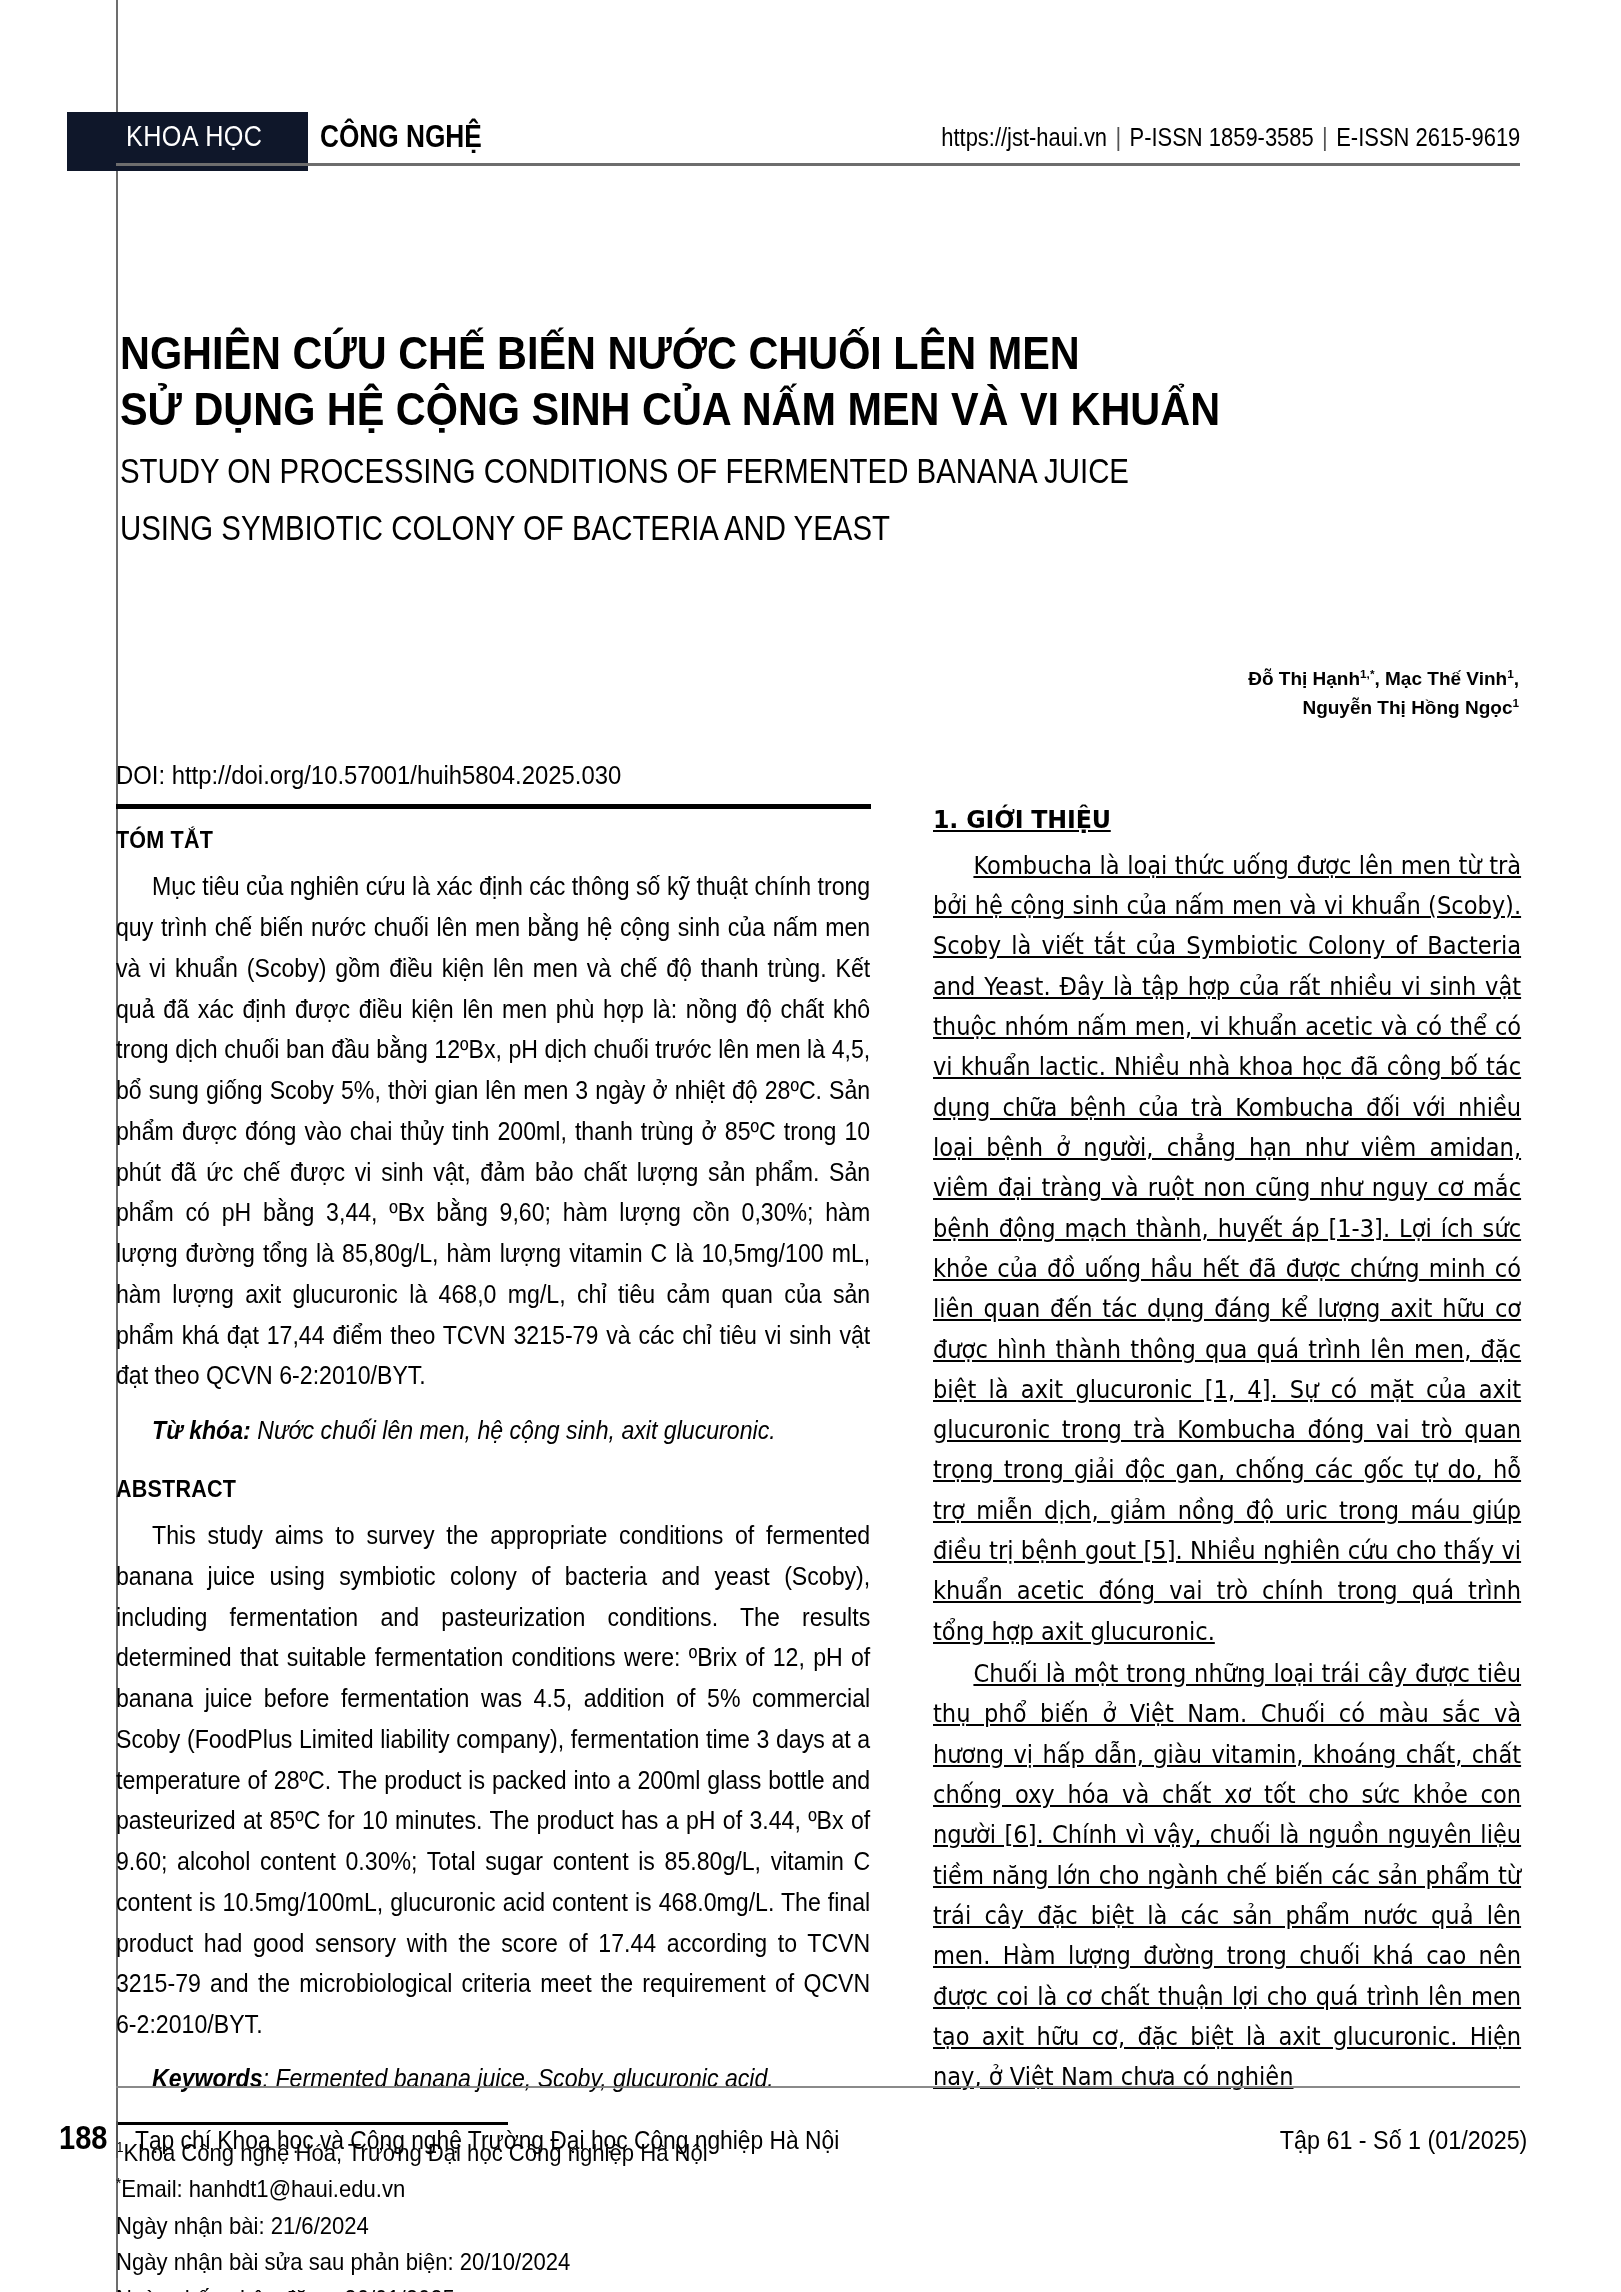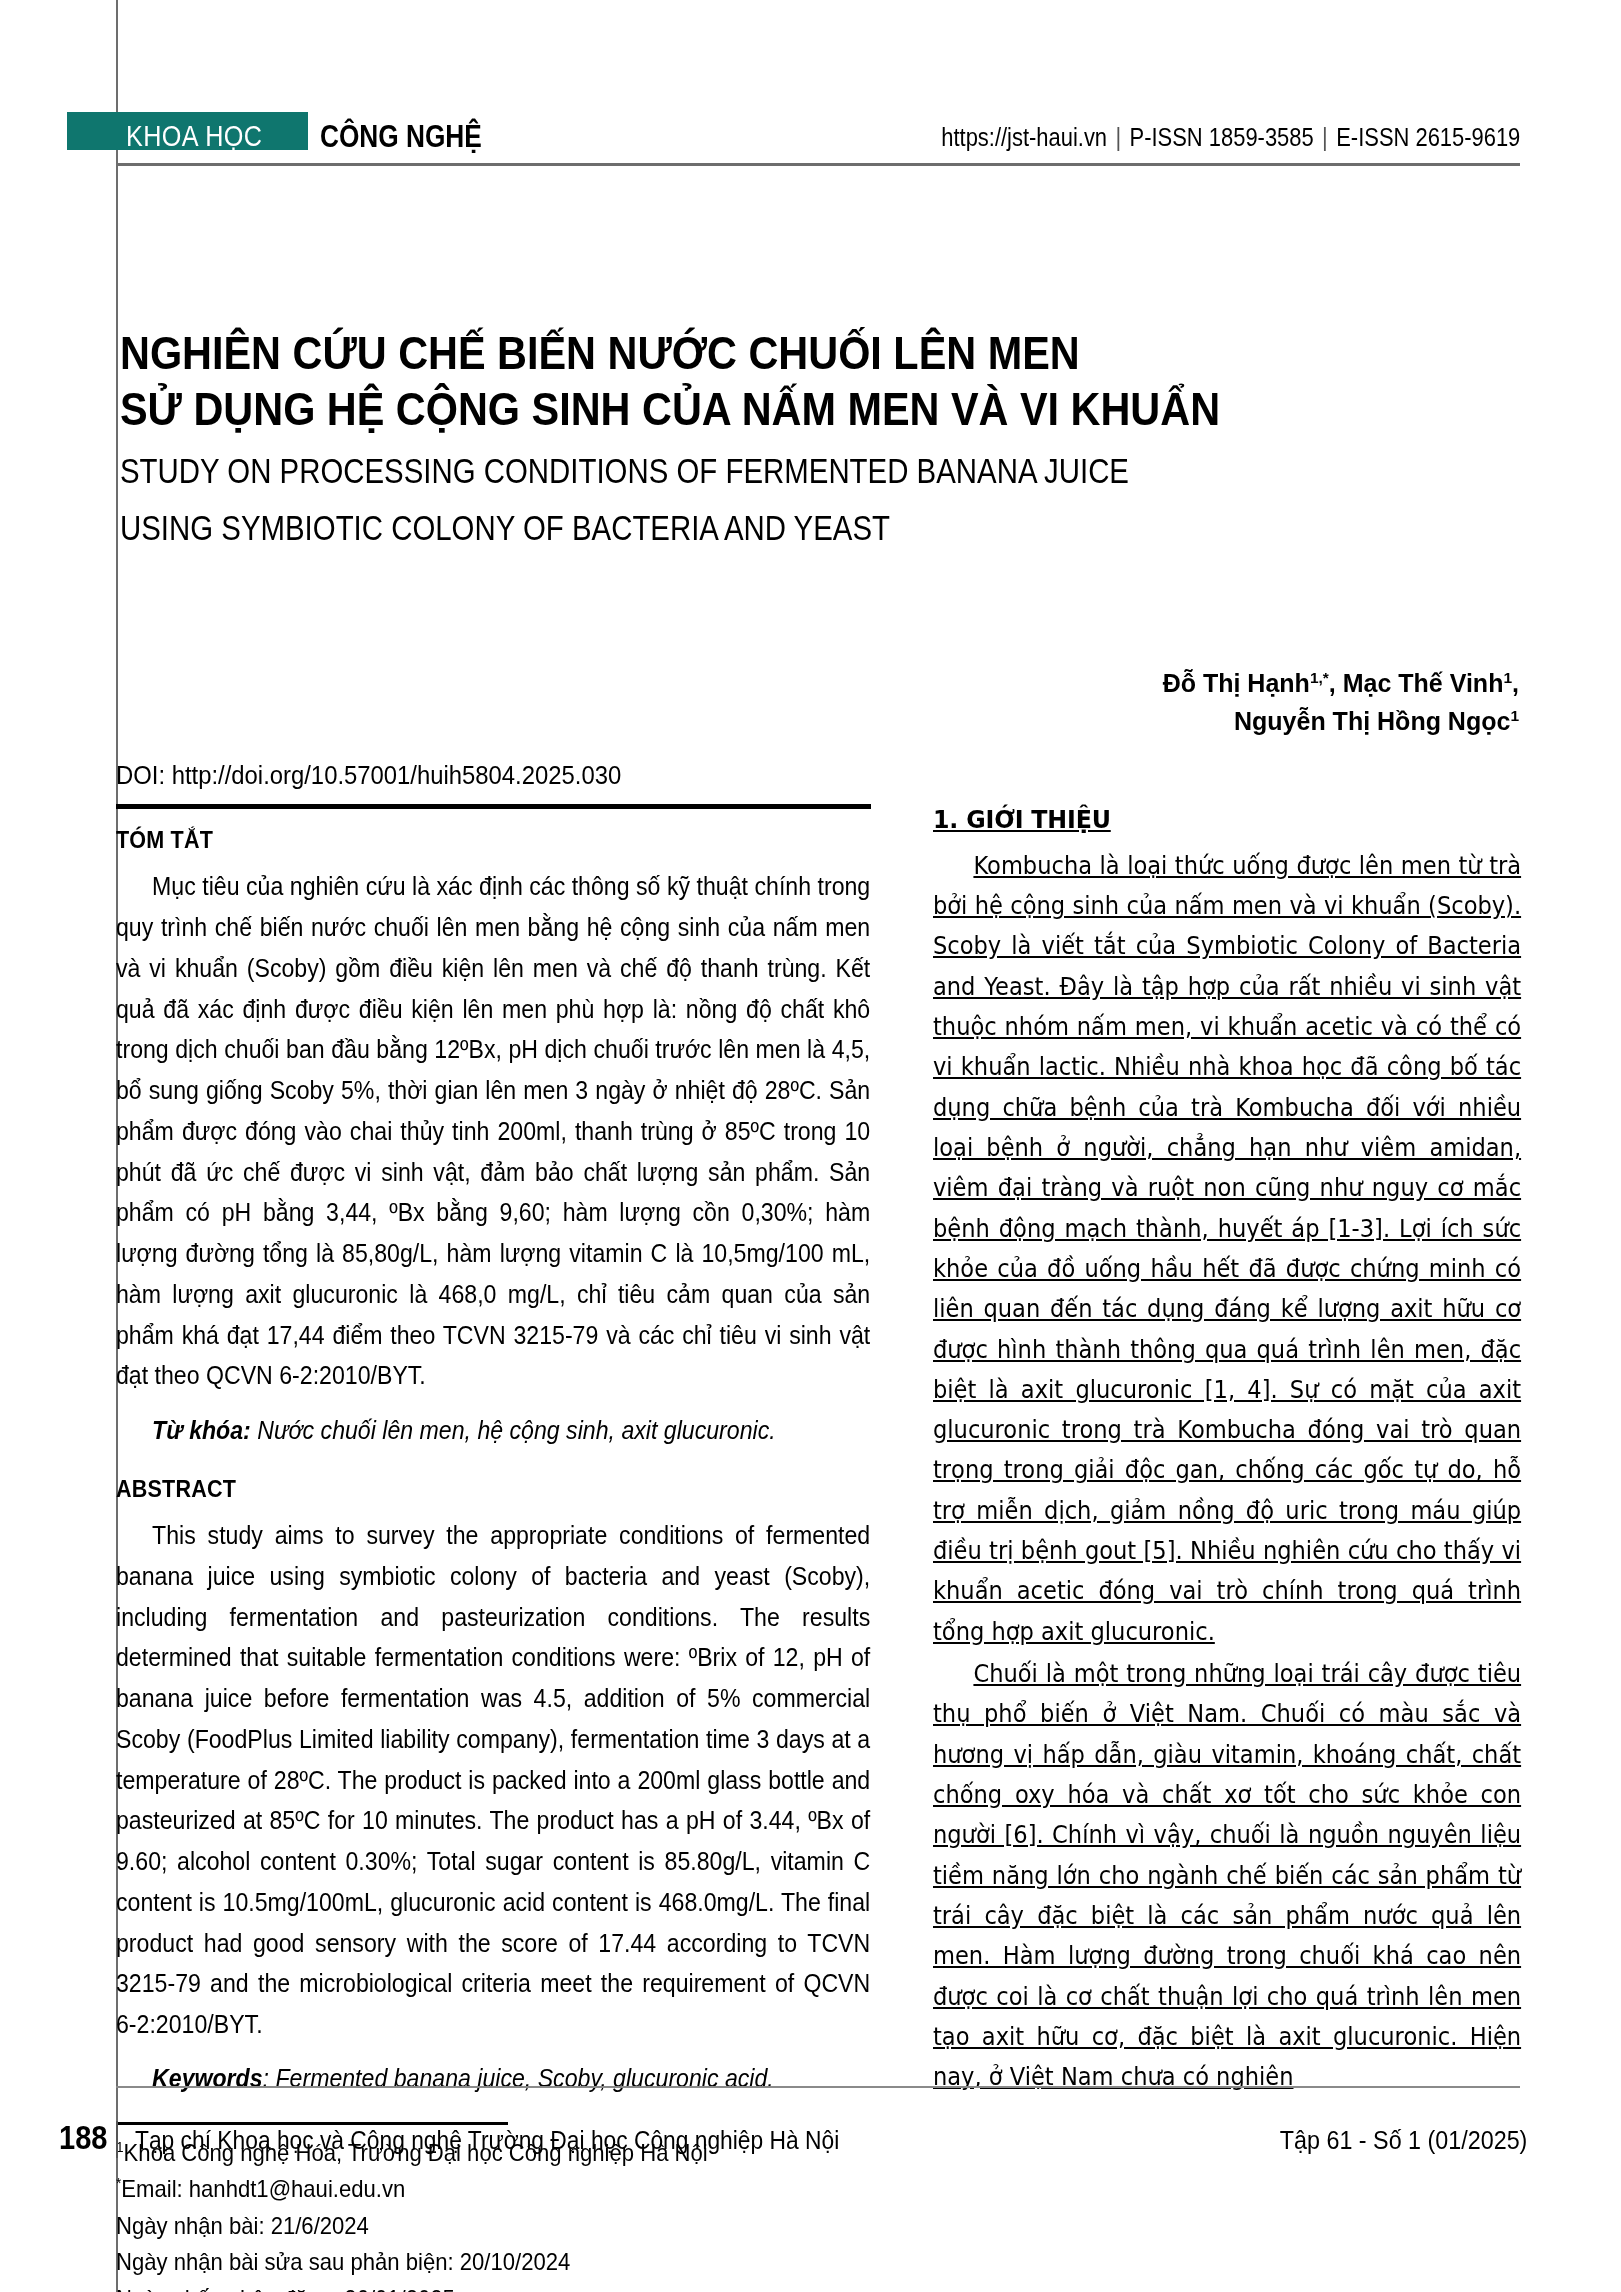--- a/index.html
+++ b/index.html
@@ -35,23 +35,23 @@
     position: absolute;
     left: 116px;
     top: 112px;
     width: 1404px;
     height: 51px;
   }
   .header-badge {
     position: absolute;
     left: -49px;
     top: 0px;
-    height: 38px;
+    height: 59px;
     width: 241px;
-    background: #0f766e;
+    background: #0f172a;
   }
   .header-badge span {
     position: absolute;
     left: 59px;
     top: 6.9px;
     color: #ffffff;
     font-family: "Liberation Sans Narrow", "Liberation Sans", sans-serif;
     font-size: 30px;
     font-weight: 400;
     letter-spacing: 0.5px;
@@ -119,21 +119,21 @@
     white-space: nowrap;
   }
 
   
   .authors {
     position: absolute;
     right: 102px;
     top: 665px;
     width: 804px;
     text-align: right;
-    font-size: 25px;
+    font-size: 19px;
     font-weight: bold;
     line-height: 1.5;
     transform-origin: right top;
   }
   .authors sup { font-size: 0.62em; vertical-align: super; }
 
   
   .doi {
     position: absolute;
     left: 116px;

